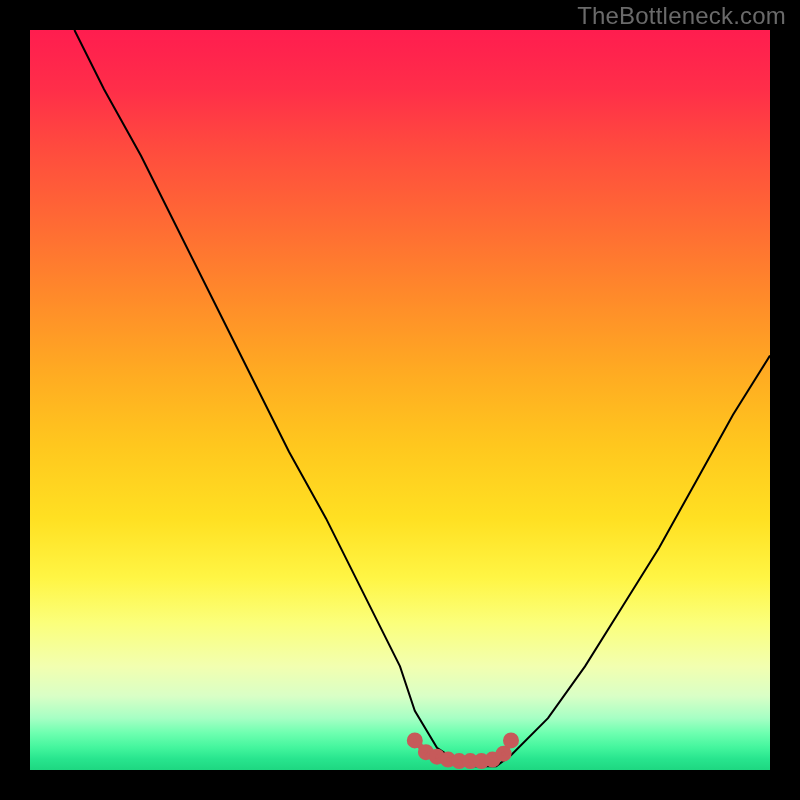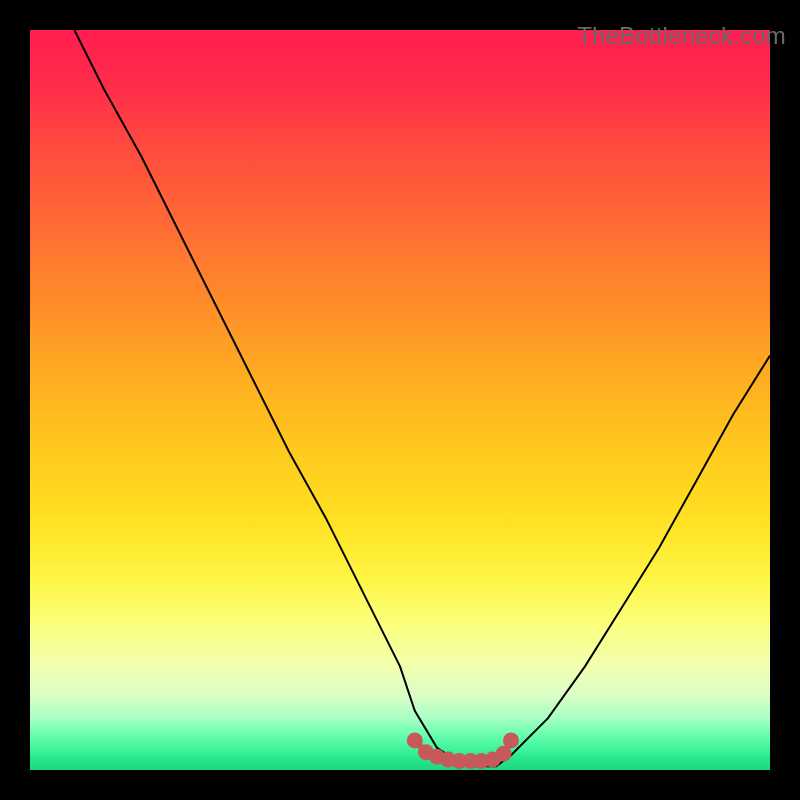--- a/index.html
+++ b/index.html
@@ -47,21 +47,21 @@
     );
   }
   .curve-svg {
     position: absolute;
     inset: 0;
     width: 100%;
     height: 100%;
   }
   .watermark {
     position: absolute;
-    top: 22px;
+    top: 2px;
     right: 14px;
     font-family: Arial, Helvetica, sans-serif;
     font-size: 24px;
     color: #6a6a6a;
     letter-spacing: 0.2px;
     user-select: none;
   }
 </style>
 </head>
 <body>

